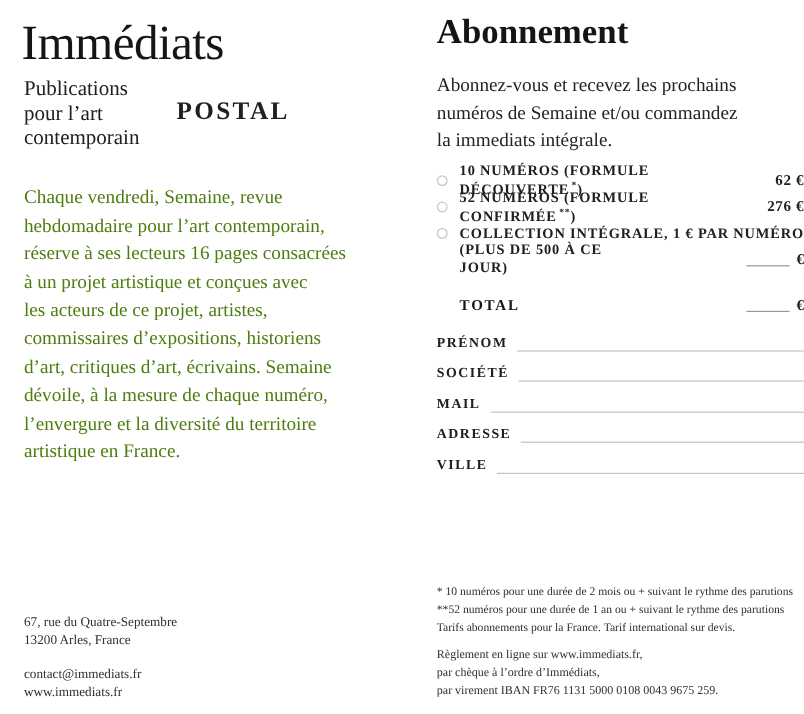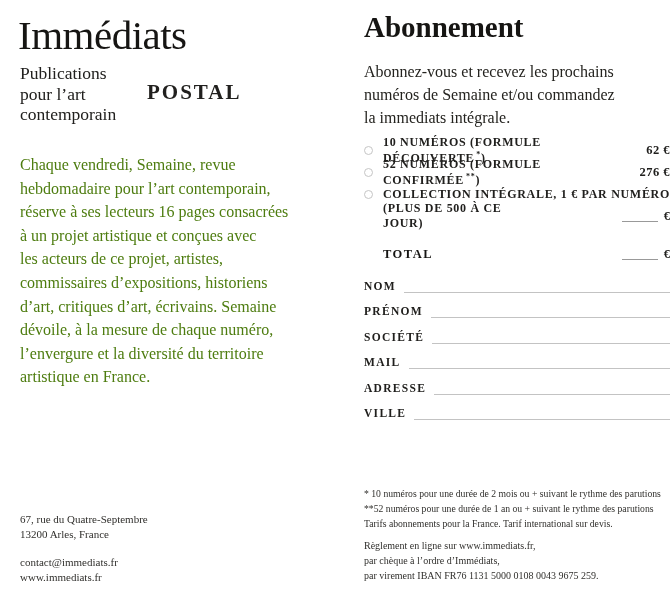--- a/index.html
+++ b/index.html
@@ -108,24 +108,20 @@
     <div class="option-row total-row">
       <span class="total-label">TOTAL</span>
       <span class="spacer"></span>
       <span class="fill"></span>
       <span class="euro">€</span>
     </div>
   </div>
 
   <div class="form">
     <div class="field-row">
-      <span class="field-label">NOM</span>
-      <span class="field-line"></span>
-    </div>
-    <div class="field-row">
       <span class="field-label">PRÉNOM</span>
       <span class="field-line"></span>
     </div>
     <div class="field-row">
       <span class="field-label">SOCIÉTÉ</span>
       <span class="field-line"></span>
     </div>
     <div class="field-row">
       <span class="field-label">MAIL</span>
       <span class="field-line"></span>

